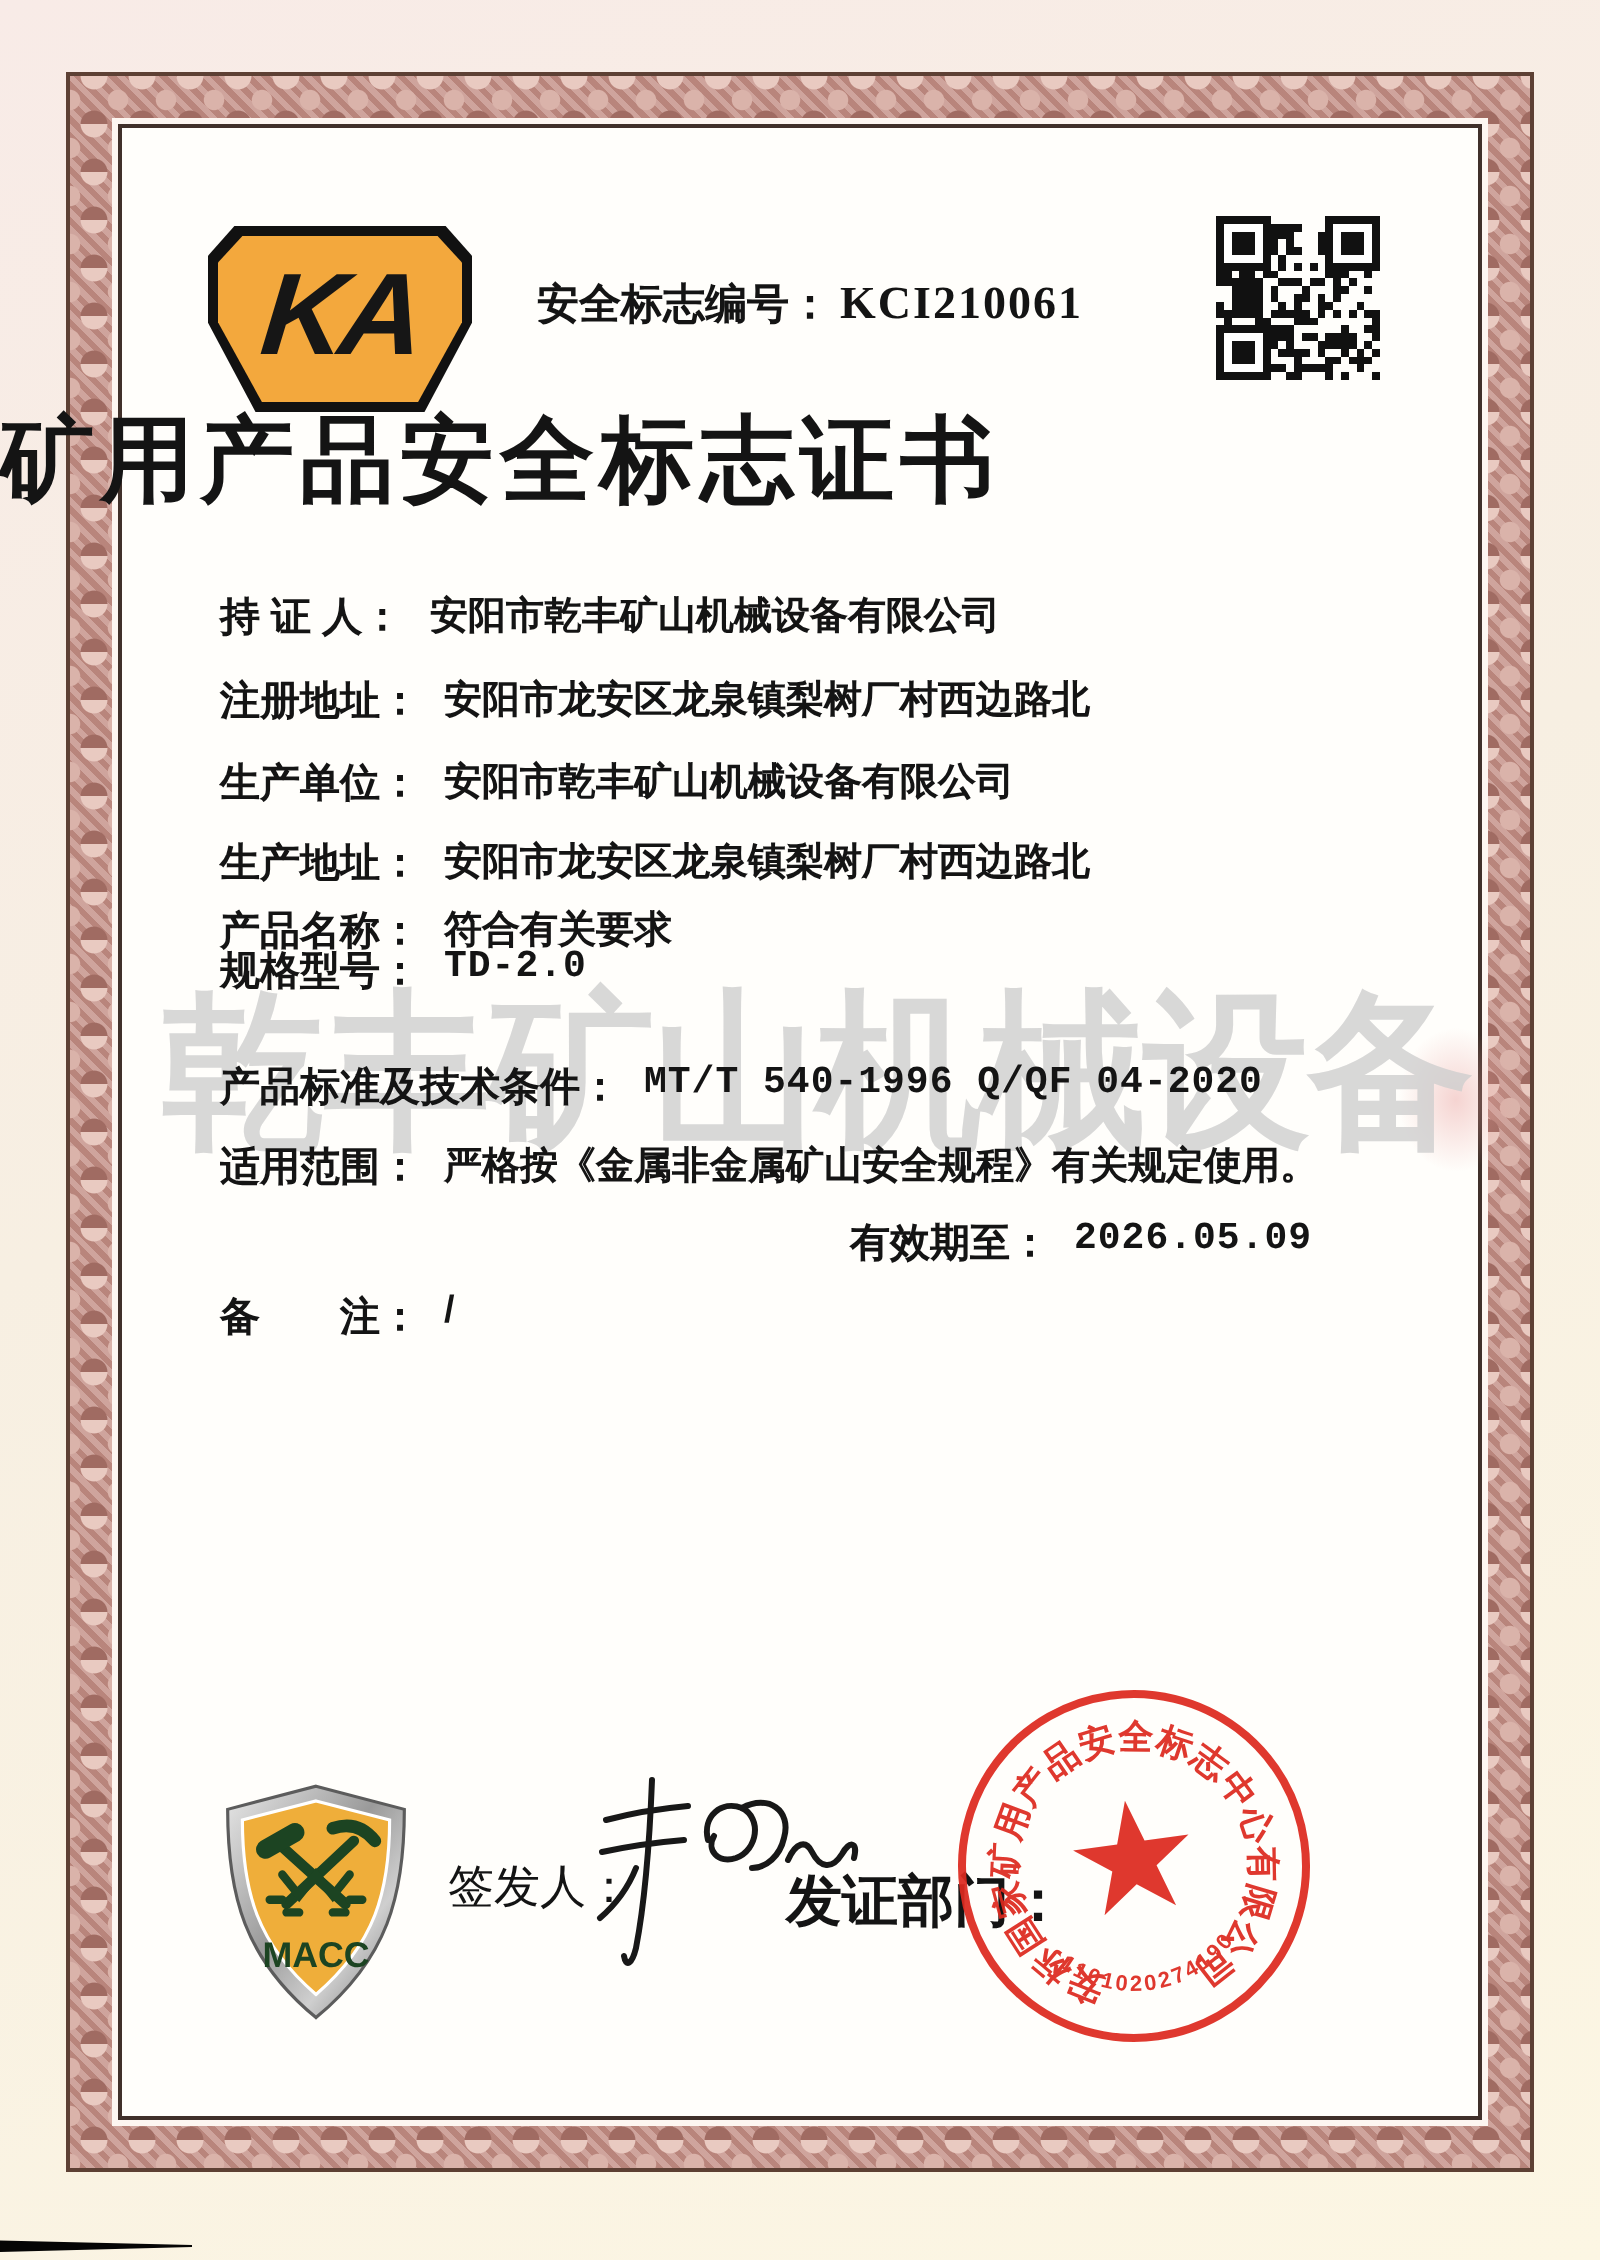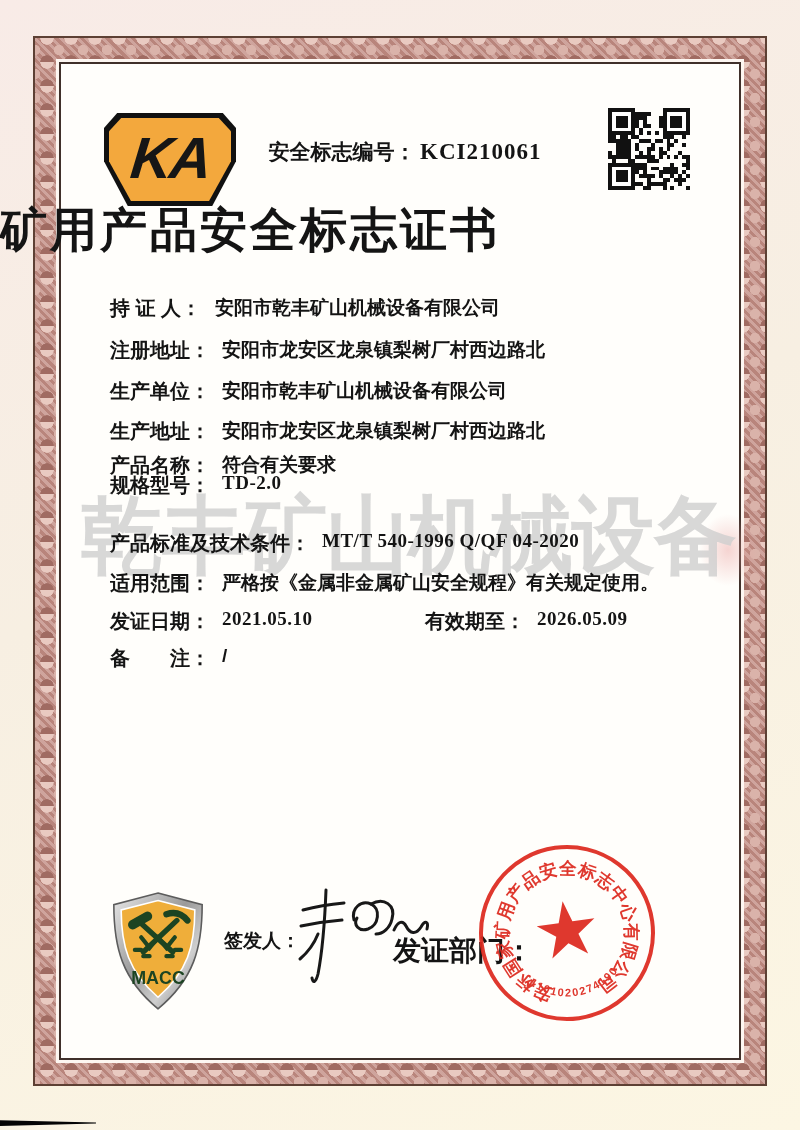--- a/index.html
+++ b/index.html
@@ -50,27 +50,27 @@
     font-size:47px;font-weight:900;letter-spacing:3px;z-index:2;}
   
   .watermark{position:absolute;left:80px;top:492px;width:644px;z-index:1;
     font-size:83px;font-weight:900;line-height:1.05;white-space:nowrap;
     color:#cfcfcf;opacity:.8;letter-spacing:-1px;transform:scaleY(1.03);}
   
   .row{position:absolute;left:110px;display:flex;align-items:flex-start;z-index:2;}
   .row .lab{font-weight:bold;font-size:20px;min-width:93px;white-space:nowrap;}
   .row .val{margin-left:12px;font-size:19px;font-weight:600;white-space:nowrap;
     font-family:Liberation Sans, sans-serif;}
-  .row.val-latin .val{font-family:Liberation Serif, serif;font-weight:bold;letter-spacing:.5px;}
+  .row.val-latin .val{font-family:Liberation Mono, monospace;font-weight:bold;letter-spacing:.5px;}
   .notice{position:absolute;left:100px;top:738px;width:614px;z-index:2;
     font-family:"Liberation Serif","DejaVu Serif",serif;
     font-size:19.5px;font-weight:700;line-height:1.72;text-align:justify;text-indent:2.1em;}
   
   .macc{position:absolute;left:103px;top:891px;width:110px;height:122px;z-index:2;}
-  .signer-label{position:absolute;left:224px;top:928px;font-weight:bold;font-size:19px;z-index:2;}
+  .signer-label{position:absolute;left:224px;top:928px;font-weight:normal;font-size:23px;z-index:2;}
   .issuer-label{position:absolute;left:393px;top:932px;font-weight:bold;font-size:28px;z-index:2;}
   .signature{position:absolute;left:288px;top:876px;width:145px;height:118px;z-index:3;}
   
   .stamp{position:absolute;left:477px;top:843px;width:180px;height:180px;z-index:3;
     transform:rotate(-8deg);opacity:.93;}
   .stamp .ring{position:absolute;inset:2px;border:4px solid #dd2a1f;border-radius:50%;}
   .stamp .star{position:absolute;left:50%;top:50%;transform:translate(-50%,-54%);
     font-size:76px;line-height:1;color:#dd2a1f;}
   .stamp .arc-char{position:absolute;left:50%;top:50%;font-weight:bold;color:#dd2a1f;
     font-size:17.5px;line-height:1;}
@@ -292,24 +292,20 @@
   </div>
   <div class="row val-latin" style="top:530px">
     <span class="lab">产品标准及技术条件：</span>
     <span class="val">MT/T 540-1996 Q/QF 04-2020</span>
   </div>
   <div class="row" style="top:570px">
     <span class="lab">适用范围：</span>
     <span class="val">严格按《金属非金属矿山安全规程》有关规定使用。</span>
   </div>
 
-  <div class="row val-latin" style="top:608px">
-    <span class="lab">发证日期：</span>
-    <span class="val">2021.05.10</span>
-  </div>
   <div class="row val-latin" style="left:425px;top:608px">
     <span class="lab">有效期至：</span>
     <span class="val">2026.05.09</span>
   </div>
   <div class="row" style="top:645px">
     <span class="lab">备　　注：</span>
     <span class="val">/</span>
   </div>
 
 

